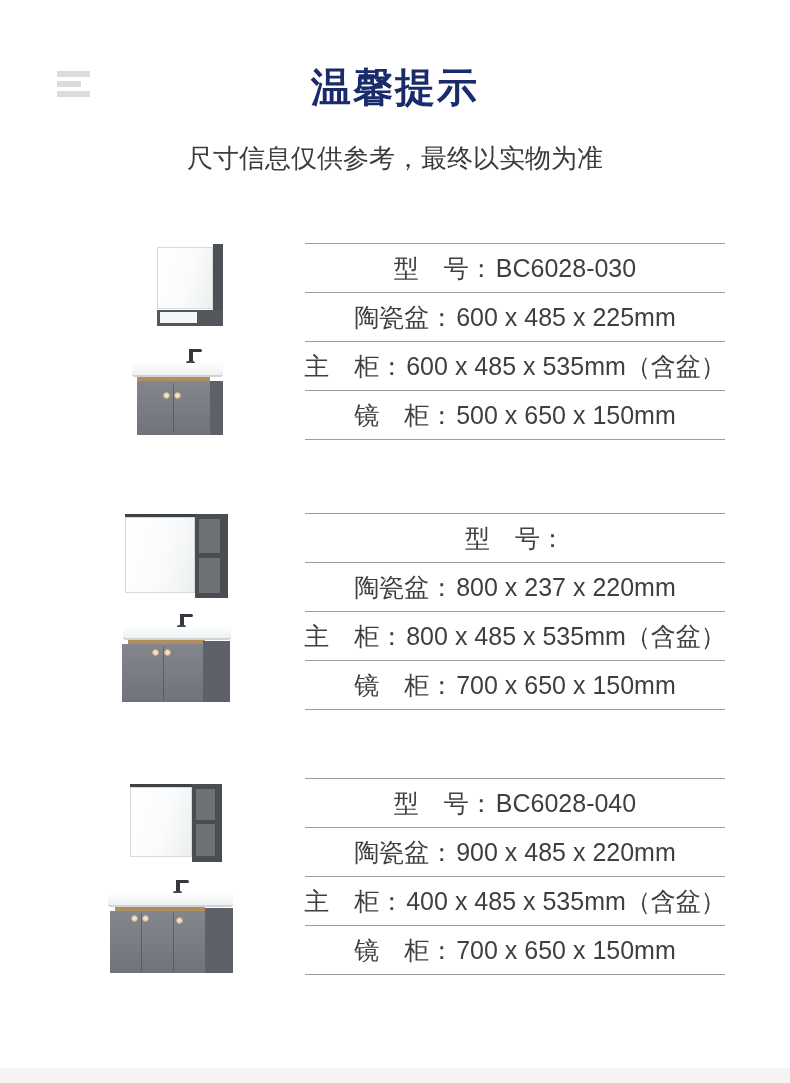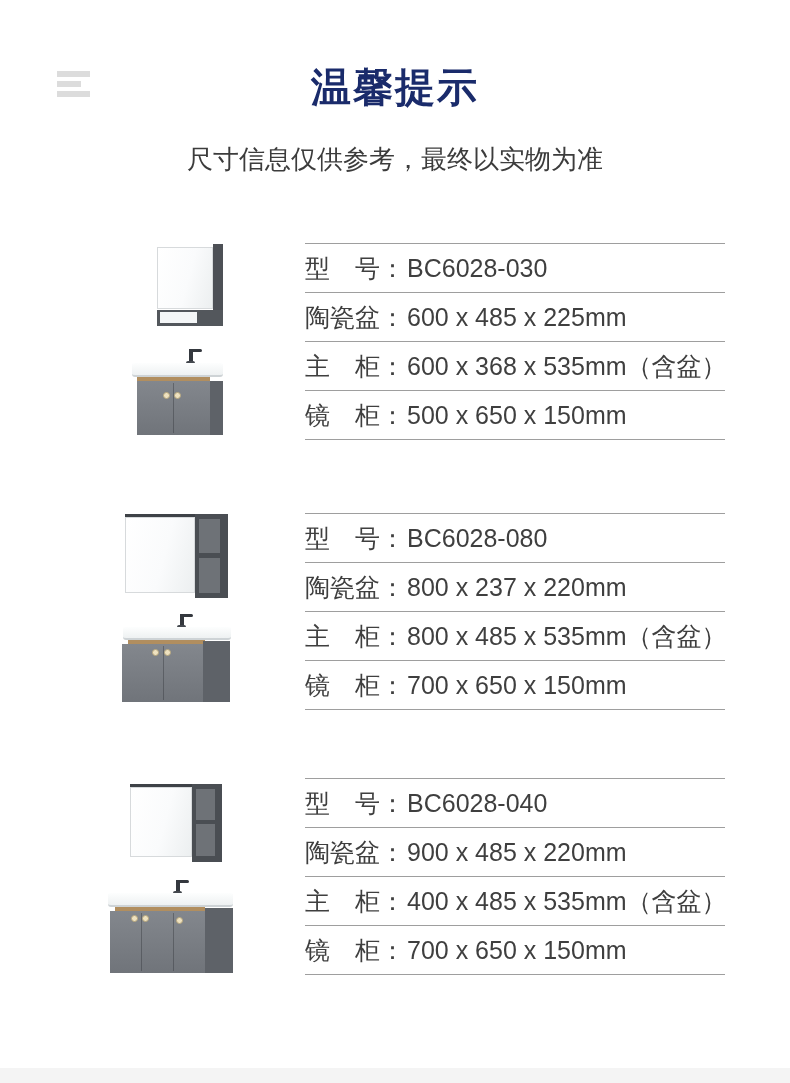--- a/index.html
+++ b/index.html
@@ -9,26 +9,26 @@
   
   .menu-icon{position:absolute;left:57px;top:71px;width:34px;}
   .menu-icon i{display:block;height:6px;background:#dcdcdc;margin-bottom:4px;}
   .menu-icon i:nth-child(1){width:33px;}
   .menu-icon i:nth-child(2){width:24px;}
   .menu-icon i:nth-child(3){width:33px;}
 
   .title{position:absolute;left:0;top:64px;width:100%;margin:0;text-align:center;
          font-size:40px;line-height:46px;font-weight:bold;color:#1a2b6b;letter-spacing:2px;}
   .subtitle{position:absolute;left:0;top:142px;width:100%;margin:0;text-align:center;
-            font-size:26px;line-height:34px;color:#3c3c3c;}
+            font-size:26px;line-height:34px;color:#3c3c3c;font-family:Liberation Serif, serif;}
 
   
   .spec{position:absolute;left:305px;width:420px;border-bottom:1px solid #9e9e9e;}
   .spec .row{height:48px;border-top:1px solid #9e9e9e;display:flex;align-items:center;
-             font-size:25px;color:#3f3f3f;}
+             font-size:25px;color:#3f3f3f;justify-content:center;}
   .spec .lbl{white-space:pre;}
   .spec .val{margin-left:2px;white-space:pre;}
   .t1{top:243px;} .t2{top:513px;} .t3{top:778px;}
 
   
   .part{position:absolute;}
   .mirror{background:linear-gradient(105deg,#ffffff 0%,#fafbfc 55%,#eceff0 100%);
           border:1px solid #d7dadc;box-sizing:border-box;}
   .sideband{background:#4d5056;}
   .topstrip{background:#3e4247;}
@@ -84,21 +84,21 @@
     <div class="row">
       <span class="lbl">型　号：</span>
       <span class="val">BC6028-030</span>
     </div>
     <div class="row">
       <span class="lbl">陶瓷盆：</span>
       <span class="val">600 x 485 x 225mm</span>
     </div>
     <div class="row">
       <span class="lbl">主　柜：</span>
-      <span class="val">600 x 368 x 535mm（含盆）</span>
+      <span class="val">600 x 485 x 535mm（含盆）</span>
     </div>
     <div class="row">
       <span class="lbl">镜　柜：</span>
       <span class="val">500 x 650 x 150mm</span>
     </div>
   </div>
 
   <div>
     <div class="part topstrip" style="left:125px;top:514px;width:103px;height:3px;"></div>
     <div class="part mirror" style="left:125px;top:517px;width:70px;height:76px;"></div>
@@ -113,21 +113,20 @@
     <div class="part cabfront" style="left:122px;top:644px;width:81px;height:58px;"></div>
     <div class="part cabside" style="left:203px;top:641px;width:27px;height:61px;"></div>
     <div class="part doorline" style="left:163px;top:646px;height:54px;"></div>
     <div class="part knob" style="left:152px;top:649px;"></div>
     <div class="part knob" style="left:164px;top:649px;"></div>
   </div>
 
   <div class="spec t2">
     <div class="row">
       <span class="lbl">型　号：</span>
-      <span class="val">BC6028-080</span>
     </div>
     <div class="row">
       <span class="lbl">陶瓷盆：</span>
       <span class="val">800 x 237 x 220mm</span>
     </div>
     <div class="row">
       <span class="lbl">主　柜：</span>
       <span class="val">800 x 485 x 535mm（含盆）</span>
     </div>
     <div class="row">

